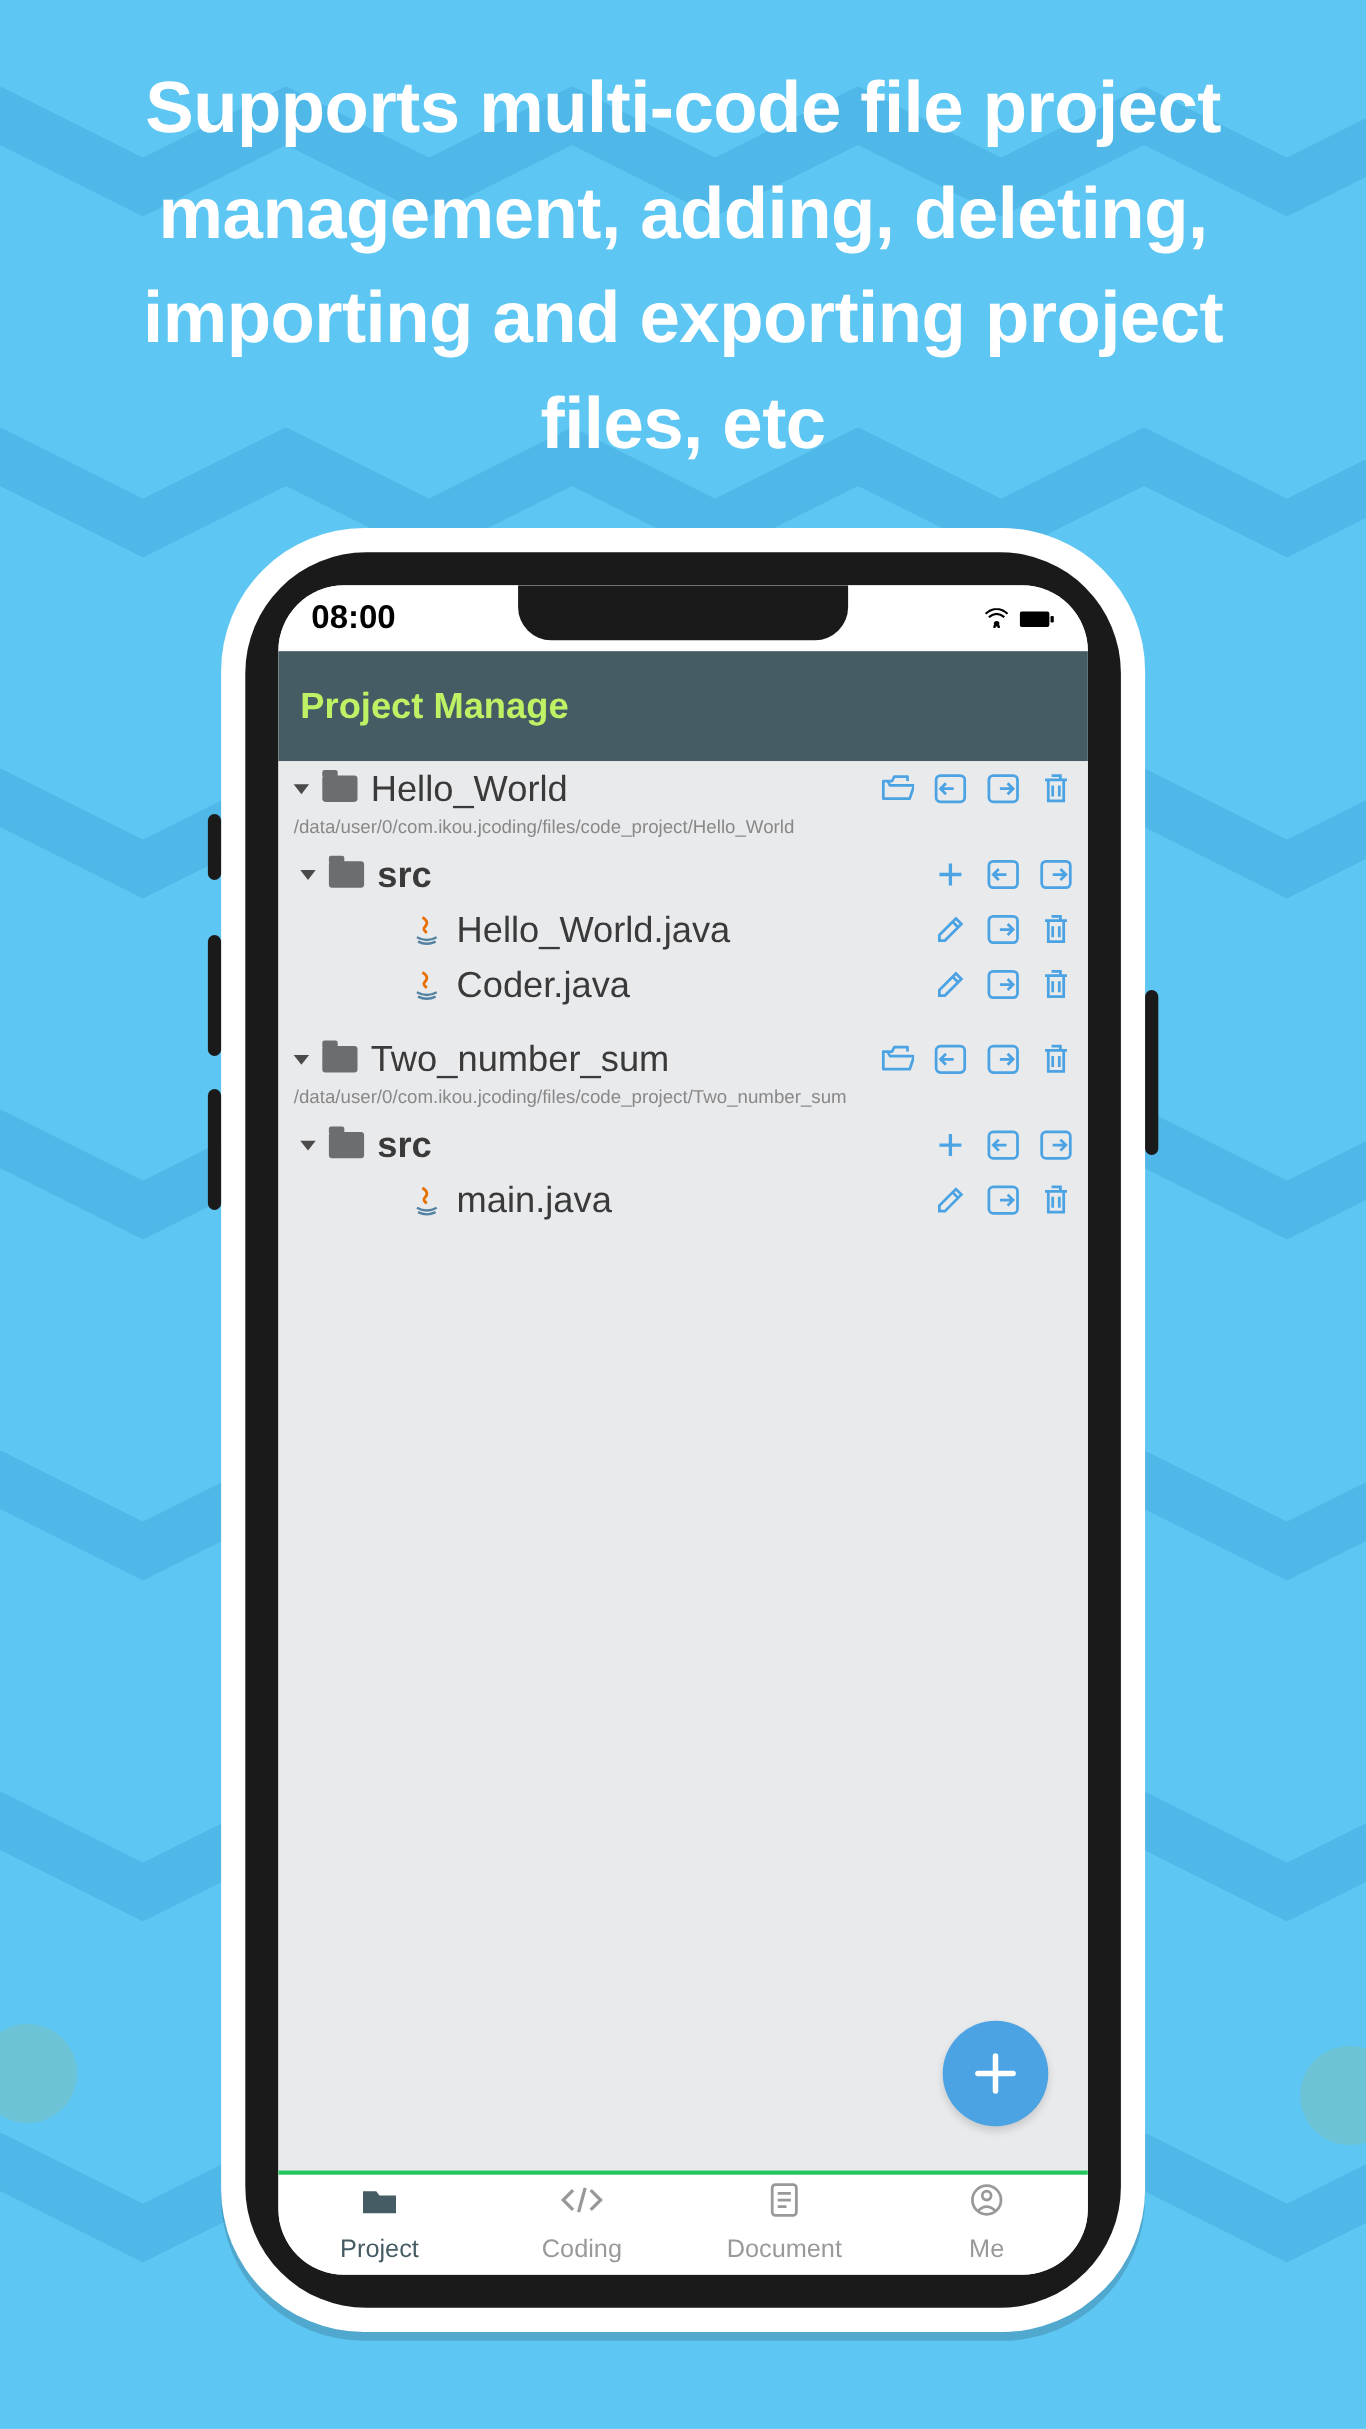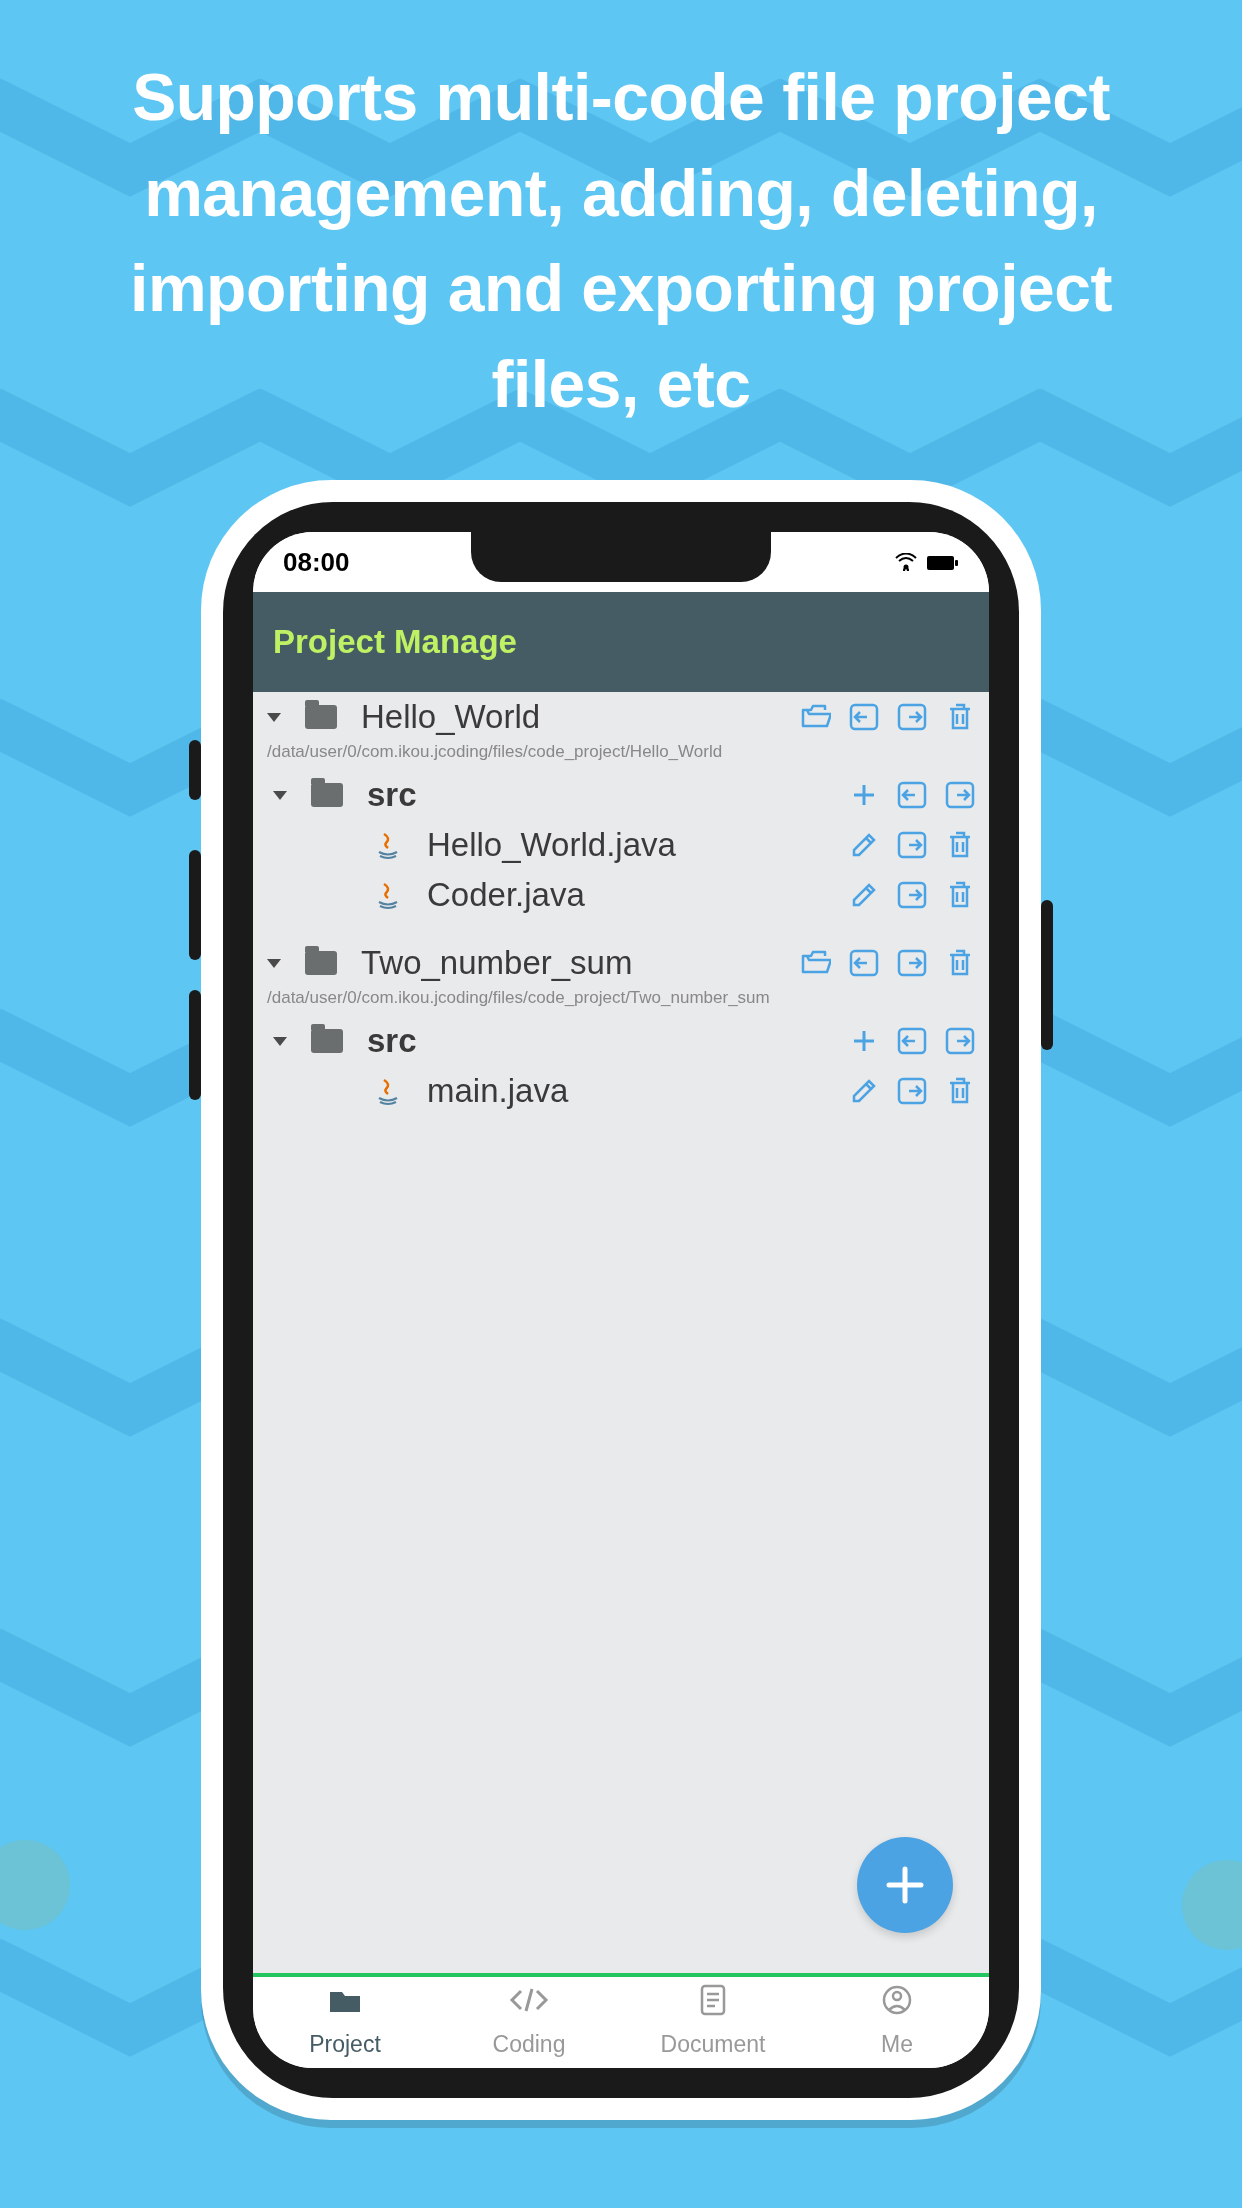--- a/index.html
+++ b/index.html
@@ -84,21 +84,21 @@
       z-index: 10;
     }
     .status-bar {
       height: 60px;
       background: #fff;
       display: flex;
       align-items: center;
       justify-content: space-between;
       padding: 0 30px;
       font-weight: 700;
-      font-size: 26px;
+      font-size: 30px;
     }
     .status-icons { display: flex; gap: 10px; align-items: center; }
     .app-header {
       background: #465c64;
       height: 100px;
       display: flex;
       align-items: center;
       padding: 0 20px;
       color: #bef264;
       font-size: 33px;
@@ -107,21 +107,21 @@
     .content {
       background: #e9eaec;
       height: calc(100% - 60px - 100px - 95px);
       position: relative;
       overflow: hidden;
     }
     .row {
       display: flex;
       align-items: center;
       padding: 6px 14px;
-      gap: 24px;
+      gap: 12px;
     }
     .row.indent-1 { padding-left: 20px; font-weight: bold; }
     .row.indent-2 { padding-left: 120px; }
     .chevron {
       width: 0; height: 0;
       border-left: 7px solid transparent;
       border-right: 7px solid transparent;
       border-top: 9px solid #4a4a4a;
     }
     .folder-ic {

